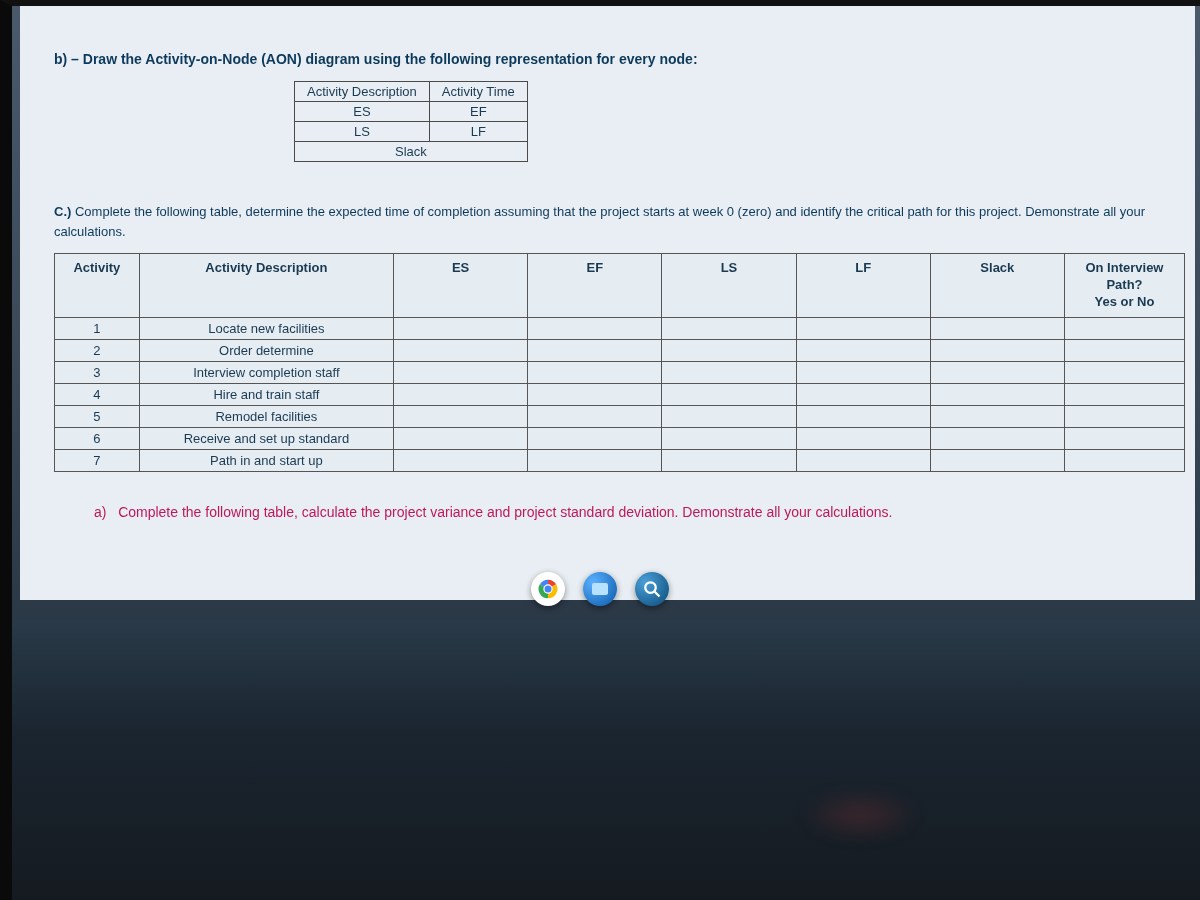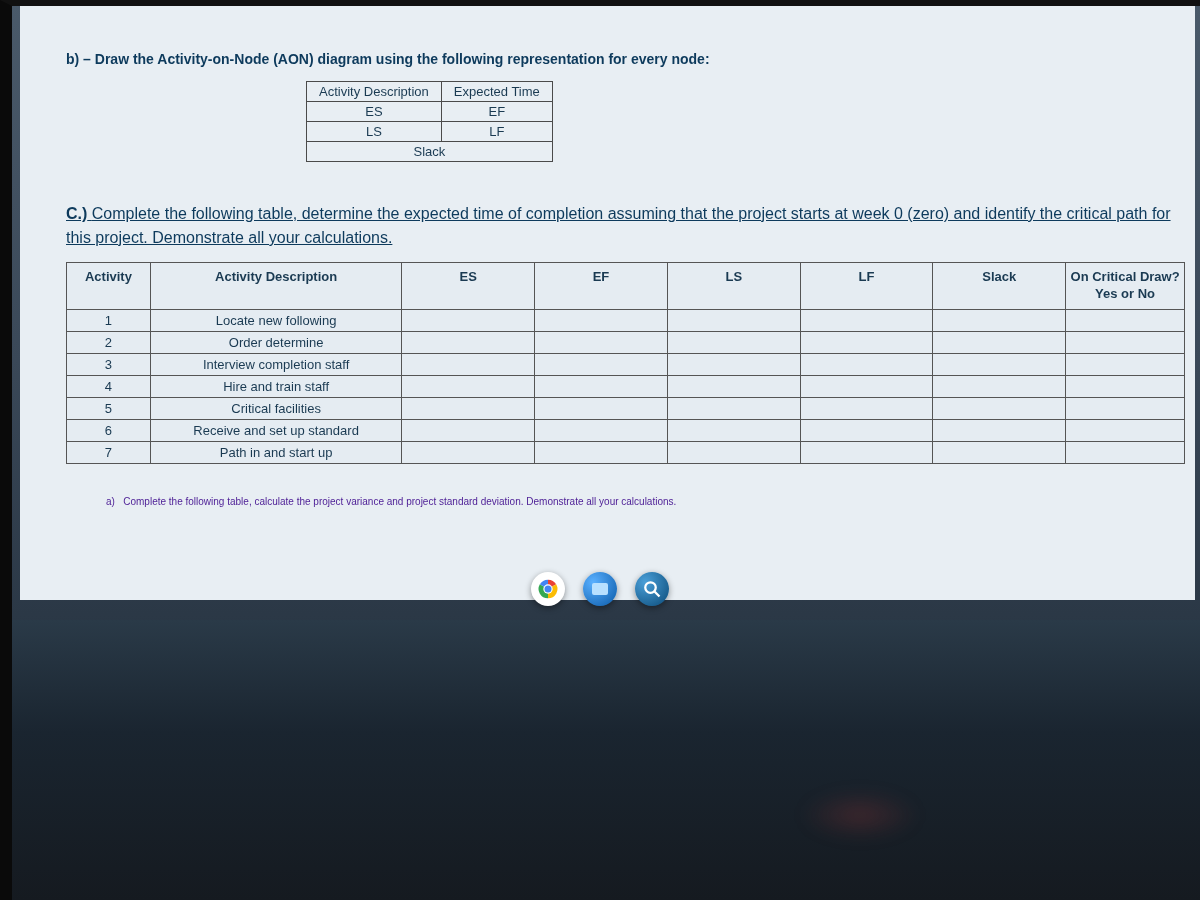--- a/index.html
+++ b/index.html
@@ -14,21 +14,21 @@
   .screen-frame {
     position: absolute;
     top: 0; left: 0; right: 0; bottom: 0;
     border-left: 12px solid #0a0a0a;
     border-top: 6px solid #111;
     pointer-events: none;
   }
   .page {
     background: #e8eef3;
     margin: 0 0 0 20px;
-    padding: 20px 0 20px 16px;
+    padding: 20px 0 20px 4px;
     width: calc(100% - 25px);
     min-height: 600px;
     border-top: 1px solid #999;
     position: relative;
   }
   .page::before {
     content: "";
     position: absolute;
     top: -30px;
     left: 200px;
@@ -53,25 +53,24 @@
   }
   .node-table td {
     border: 1px solid #4a4a4a;
     padding: 2px 12px;
     font-size: 13px;
     color: #1a3a52;
     text-align: center;
     background: #e8eef3;
   }
   .section-c {
-    font-size: 16px;
+    font-size: 13px;
     color: #0d3a5c;
     margin-bottom: 12px;
     line-height: 1.5;
-    text-decoration: underline;
   }
   .section-c .bold { font-weight: bold; }
   .main-table {
     border-collapse: collapse;
     width: 100%;
   }
   .main-table th, .main-table td {
     border: 1px solid #555;
     font-size: 13px;
     color: #1a3a52;
@@ -83,22 +82,22 @@
     font-weight: bold;
     vertical-align: top;
     padding: 6px 4px;
     line-height: 1.3;
   }
   .main-table .col-activity { width: 60px; margin-top: 43px; }
   .main-table .col-desc { width: 180px; }
   .main-table .col-val { width: 95px; }
   .main-table .col-crit { width: 85px; }
   .section-a {
-    font-size: 10px;
-    color: #4c1d95;
+    font-size: 14px;
+    color: #be185d;
     margin-top: 30px;
     margin-left: 40px;
     line-height: 1.5;
     text-align: justify;
   }
   .taskbar {
     position: absolute;
     bottom: 288px;
     left: 50%;
     transform: translateX(-50%);
@@ -161,21 +160,21 @@
 
     <p class="section-b">
       <span class="label">b)</span>
       <span>– Draw the Activity-on-Node (AON) diagram using the following representation for every node:</span>
     </p>
 
     <table class="node-table">
       <tbody>
           <tr>
         <td><span>Activity Description</span></td>
-        <td><span>Expected Time</span></td>
+        <td><span>Activity Time</span></td>
       </tr>
       <tr>
         <td>ES</td>
         <td>EF</td>
       </tr>
       <tr>
         <td>LS</td>
         <td>LF</td>
       </tr>
       <tr>
@@ -193,29 +192,29 @@
       <thead>
         <tr>
           <th class="col-activity">Activity</th>
           <th class="col-desc">Activity Description</th>
           <th class="col-val">ES</th>
           <th class="col-val">EF</th>
           <th class="col-val">LS</th>
           <th class="col-val">LF</th>
           <th class="col-val">Slack</th>
           <th class="col-crit">
-            <span>On Critical Draw?</span><br>
+            <span>On Interview Path?</span><br>
             <span>Yes or No</span>
           </th>
         </tr>
       </thead>
       <tbody id="activity-rows">
           <tr>
             <td>1</td>
-            <td>Locate new following</td>
+            <td>Locate new facilities</td>
             <td></td>
             <td></td>
             <td></td>
             <td></td>
             <td></td>
             <td></td>
           </tr>
           <tr>
             <td>2</td>
             <td>Order determine</td>
@@ -241,21 +240,21 @@
             <td>Hire and train staff</td>
             <td></td>
             <td></td>
             <td></td>
             <td></td>
             <td></td>
             <td></td>
           </tr>
           <tr>
             <td>5</td>
-            <td>Critical facilities</td>
+            <td>Remodel facilities</td>
             <td></td>
             <td></td>
             <td></td>
             <td></td>
             <td></td>
             <td></td>
           </tr>
           <tr>
             <td>6</td>
             <td>Receive and set up standard</td>

